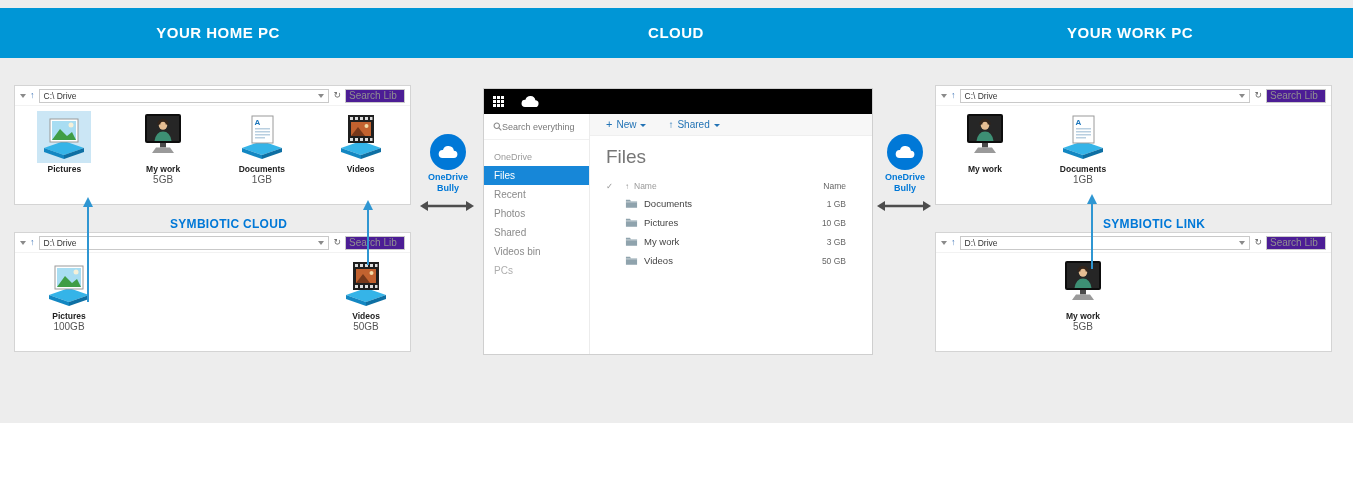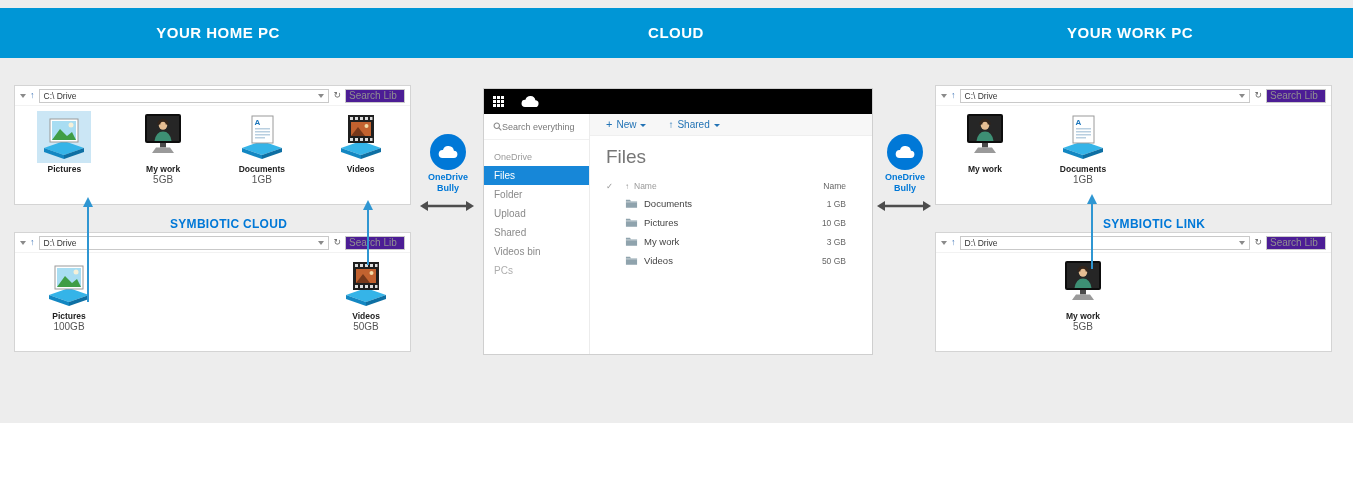--- a/index.html
+++ b/index.html
@@ -282,22 +282,22 @@
         <div class="side-search">
           <span class="mag">
               <svg width="9" height="9">
                 <use href="#sym-magnifier"></use>
               </svg>
             </span>
           <span>Search everything</span>
         </div>
         <div class="nav-item brand">OneDrive</div>
         <div class="nav-item active">Files</div>
-        <div class="nav-item">Folder</div>
-        <div class="nav-item">Upload</div>
+        <div class="nav-item">Recent</div>
+        <div class="nav-item">Photos</div>
         <div class="nav-item">Shared</div>
         <div class="nav-item">Videos bin</div>
         <div class="nav-item faint">PCs</div>
       </div>
       <div class="cloud-main">
         <div class="cloud-toolbar">
           <div class="tb-btn">
             <span class="plus">+</span>
             <span>New</span>
             <span class="caret"></span>

